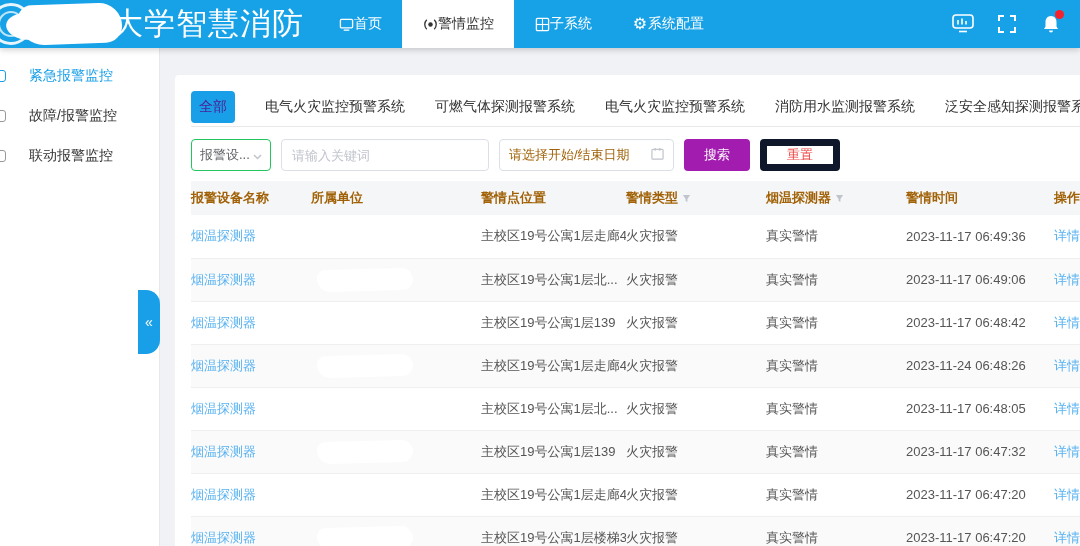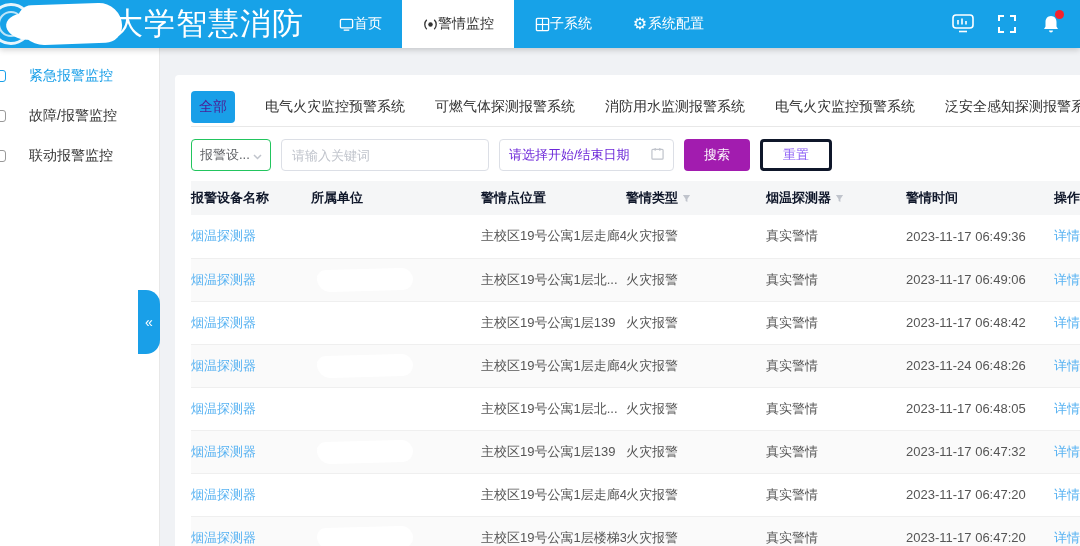--- a/index.html
+++ b/index.html
@@ -52,30 +52,30 @@
   .tab.active { background:#199fe8; color:#4c1d95; border-radius:4px; padding:7px 8px; }
 
   
   .filters { display:flex; align-items:center; gap:10px; margin-top:12px; height:32px; }
   .select-box { width:80px; height:32px; border:1px solid #22c55e; border-radius:4px; display:flex;
     align-items:center; justify-content:space-between; padding:0 8px; font-size:13px; color:#606266; cursor:pointer; }
   .kw-input { width:208px; height:32px; border:1px solid #dcdfe6; border-radius:4px; padding:0 10px;
     font-size:13px; color:#333; font-family:inherit; outline:none; }
   .kw-input::placeholder { color:#c0c4cc; }
   .date-box { width:175px; height:32px; border:1px solid #dcdfe6; border-radius:4px; display:flex;
-    align-items:center; justify-content:space-between; padding:0 9px; font-size:13px; color:#6d28d9; cursor:pointer; }
+    align-items:center; justify-content:space-between; padding:0 9px; font-size:13px; color:#a16207; cursor:pointer; }
   .btn { height:32px; padding:0 20px; border-radius:4px; font-size:13px; cursor:pointer; border:none; font-family:inherit; }
   .btn-primary { background:#a21caf; color:#fff; }
-  .btn-plain { background:#fff; color:#8b5cf6; border:3px solid #0f172a; }
+  .btn-plain { background:#fff; color:#ef4444; border:7px solid #0f172a; }
 
   
   table { border-collapse:collapse; table-layout:fixed; margin-top:10px; width:1013px; }
   col.c1{width:120px} col.c2{width:170px} col.c3{width:145px} col.c4{width:140px}
   col.c5{width:140px} col.c6{width:148px} col.c7{width:150px}
-  thead th { background:#f5f6f7; height:34px; font-size:13px; color:#0f172a; font-weight:600; text-align:left;
+  thead th { background:#f5f6f7; height:34px; font-size:13px; color:#a16207; font-weight:600; text-align:left;
     padding:0; white-space:nowrap; }
   thead th .thwrap { display:flex; align-items:center; gap:4px; }
   tbody td { height:43px; font-size:13px; color:#555; border-bottom:1px solid #efefef; padding:0;
     white-space:nowrap; overflow:hidden; position:relative; }
   tbody tr:nth-child(even) td { background:#fafafa; }
   a.cell-link { color:#57b2f2; text-decoration:none; cursor:pointer; }
   .ops a { margin-right:11px; }
   .smudge { position:absolute; left:6px; top:10px; width:96px; height:22px; background:#fff;
     border-radius:10px 14px 12px 16px; transform:rotate(-1.5deg); }
   .funnel { display:inline-flex; }
@@ -172,22 +172,22 @@
     </div>
   </div>
 
   <div class="main">
     <div class="card">
 
       <div class="tabs">
         <span class="tab active">全部</span>
         <span class="tab">电气火灾监控预警系统</span>
         <span class="tab">可燃气体探测报警系统</span>
+        <span class="tab">电气火灾监控预警系统</span>
         <span class="tab">消防用水监测报警系统</span>
-        <span class="tab">电气火灾监控预警系统</span>
         <span class="tab">泛安全感知探测报警系统</span>
       </div>
 
       <div class="filters">
         <div class="select-box">
           <span>报警设...</span>
           <span>
             <svg width="9" height="6" viewBox="0 0 9 6" fill="none" stroke="#c0c4cc" stroke-width="1.5">
                 <path d="M1 1 L4.5 4.5 L8 1"></path>
               </svg>

